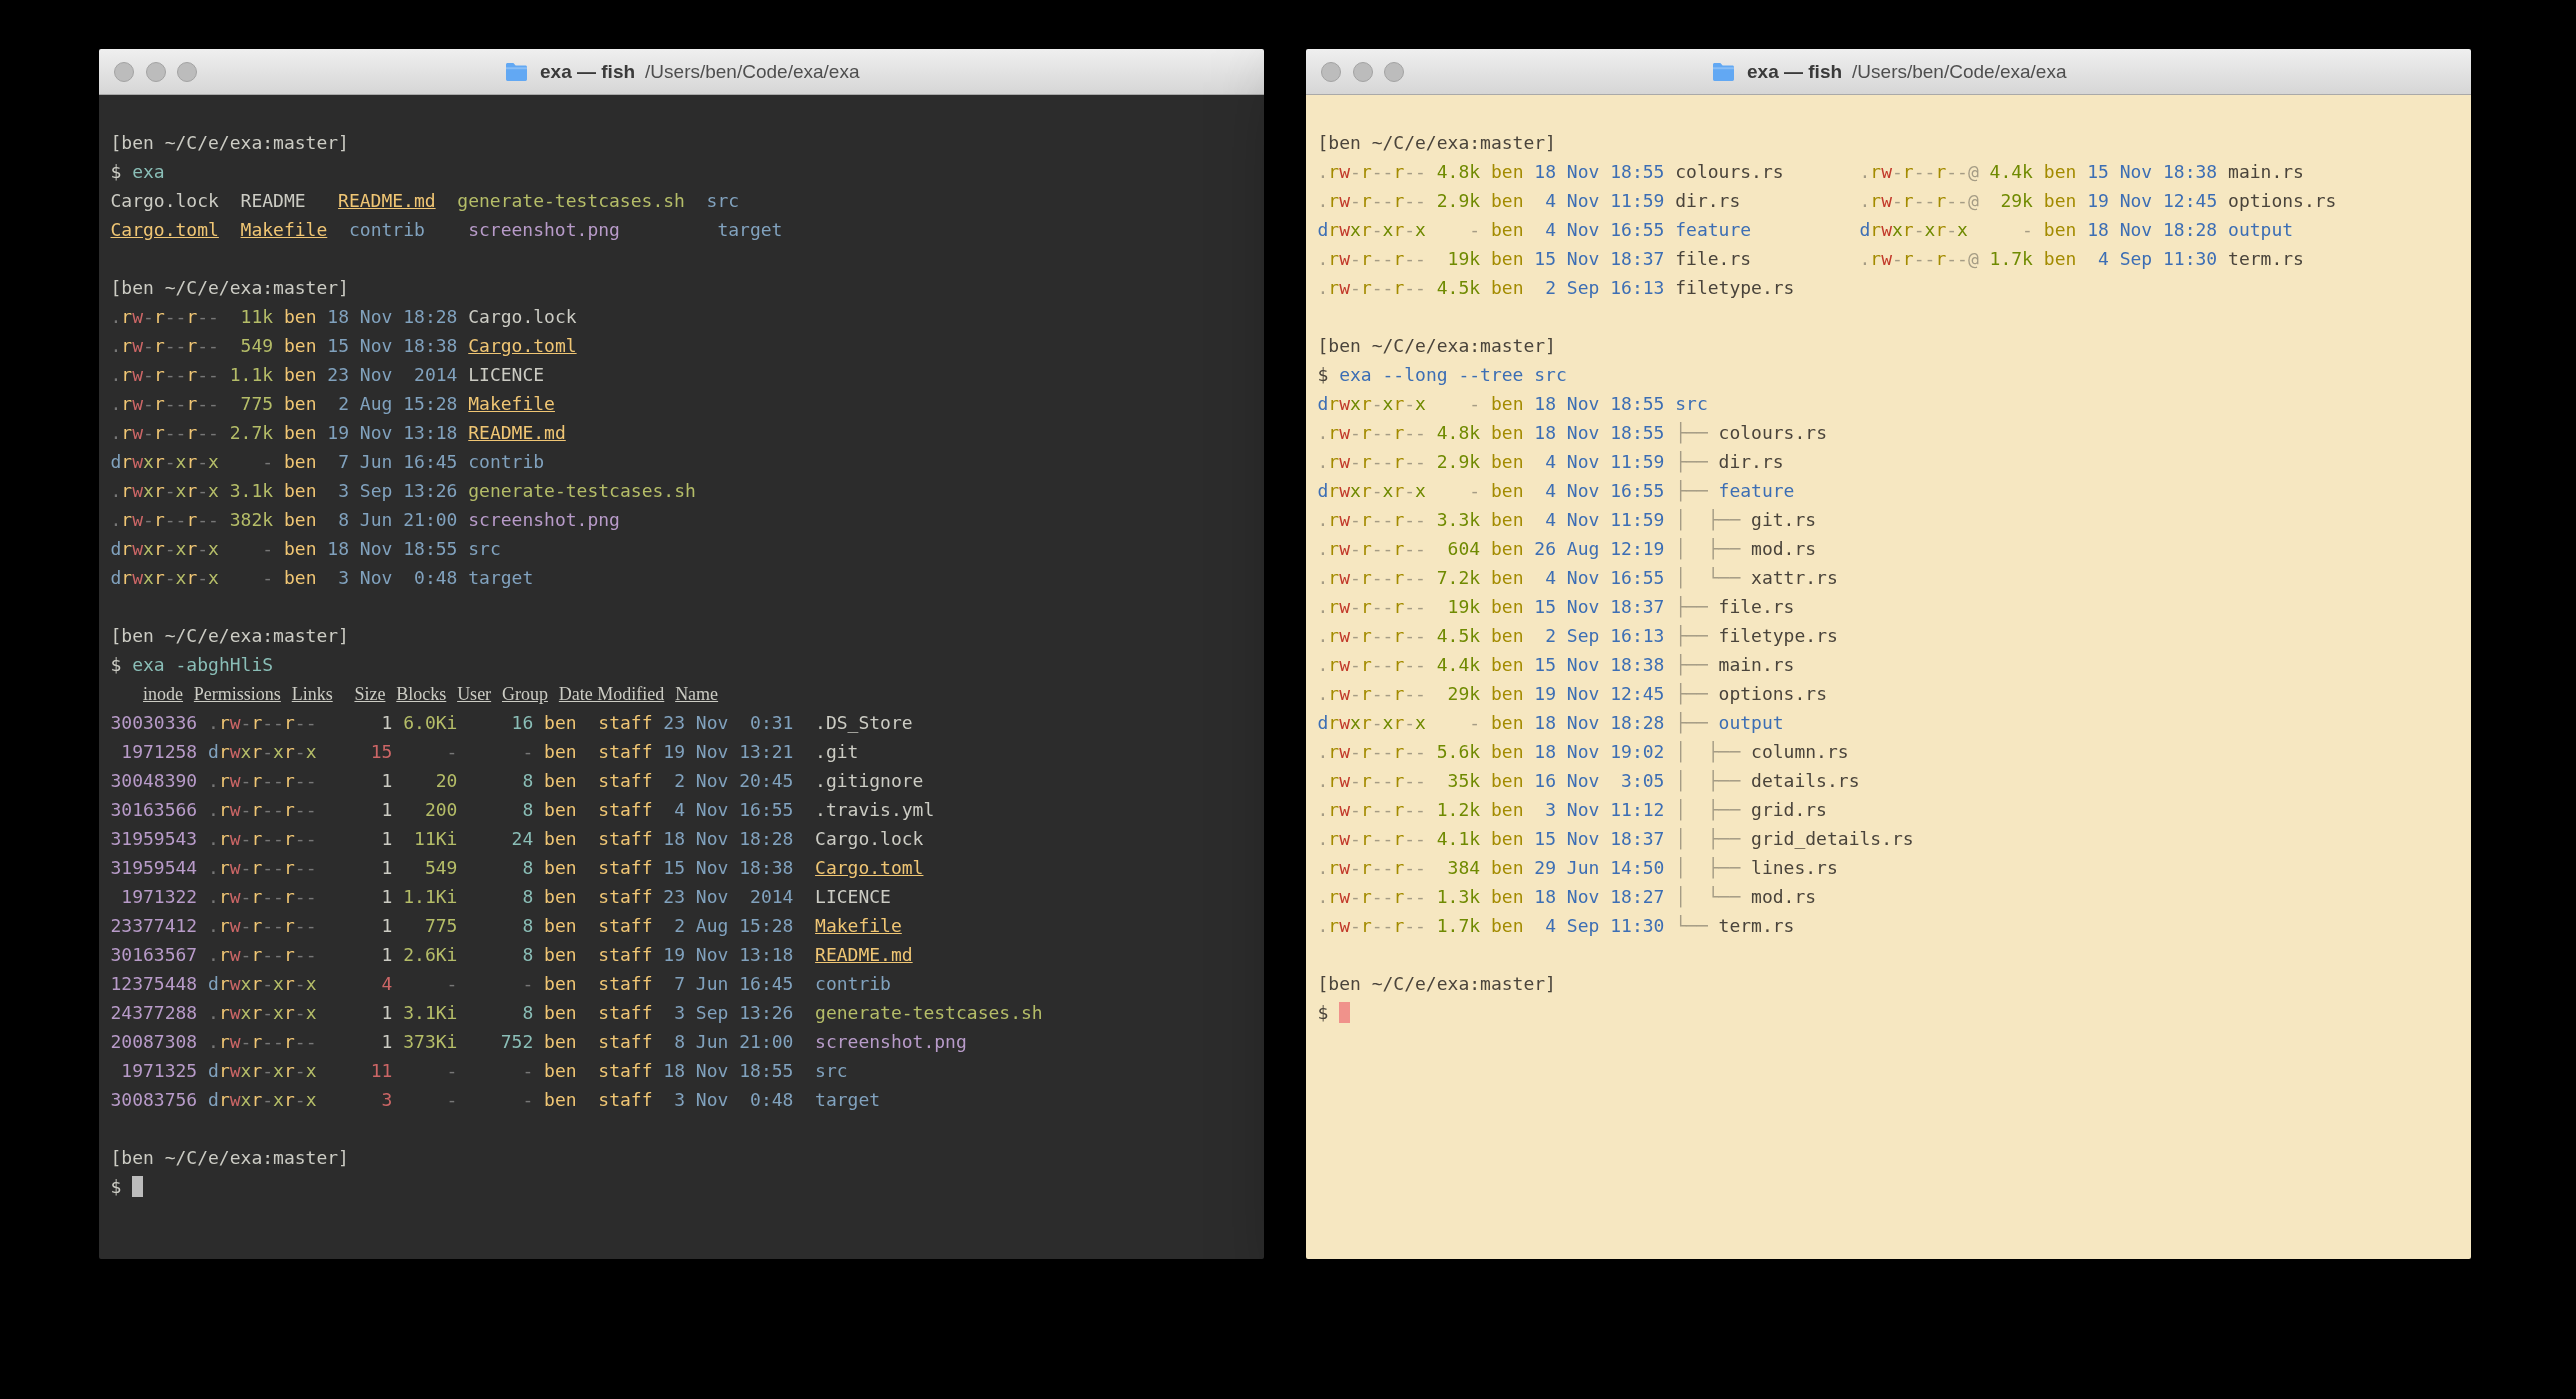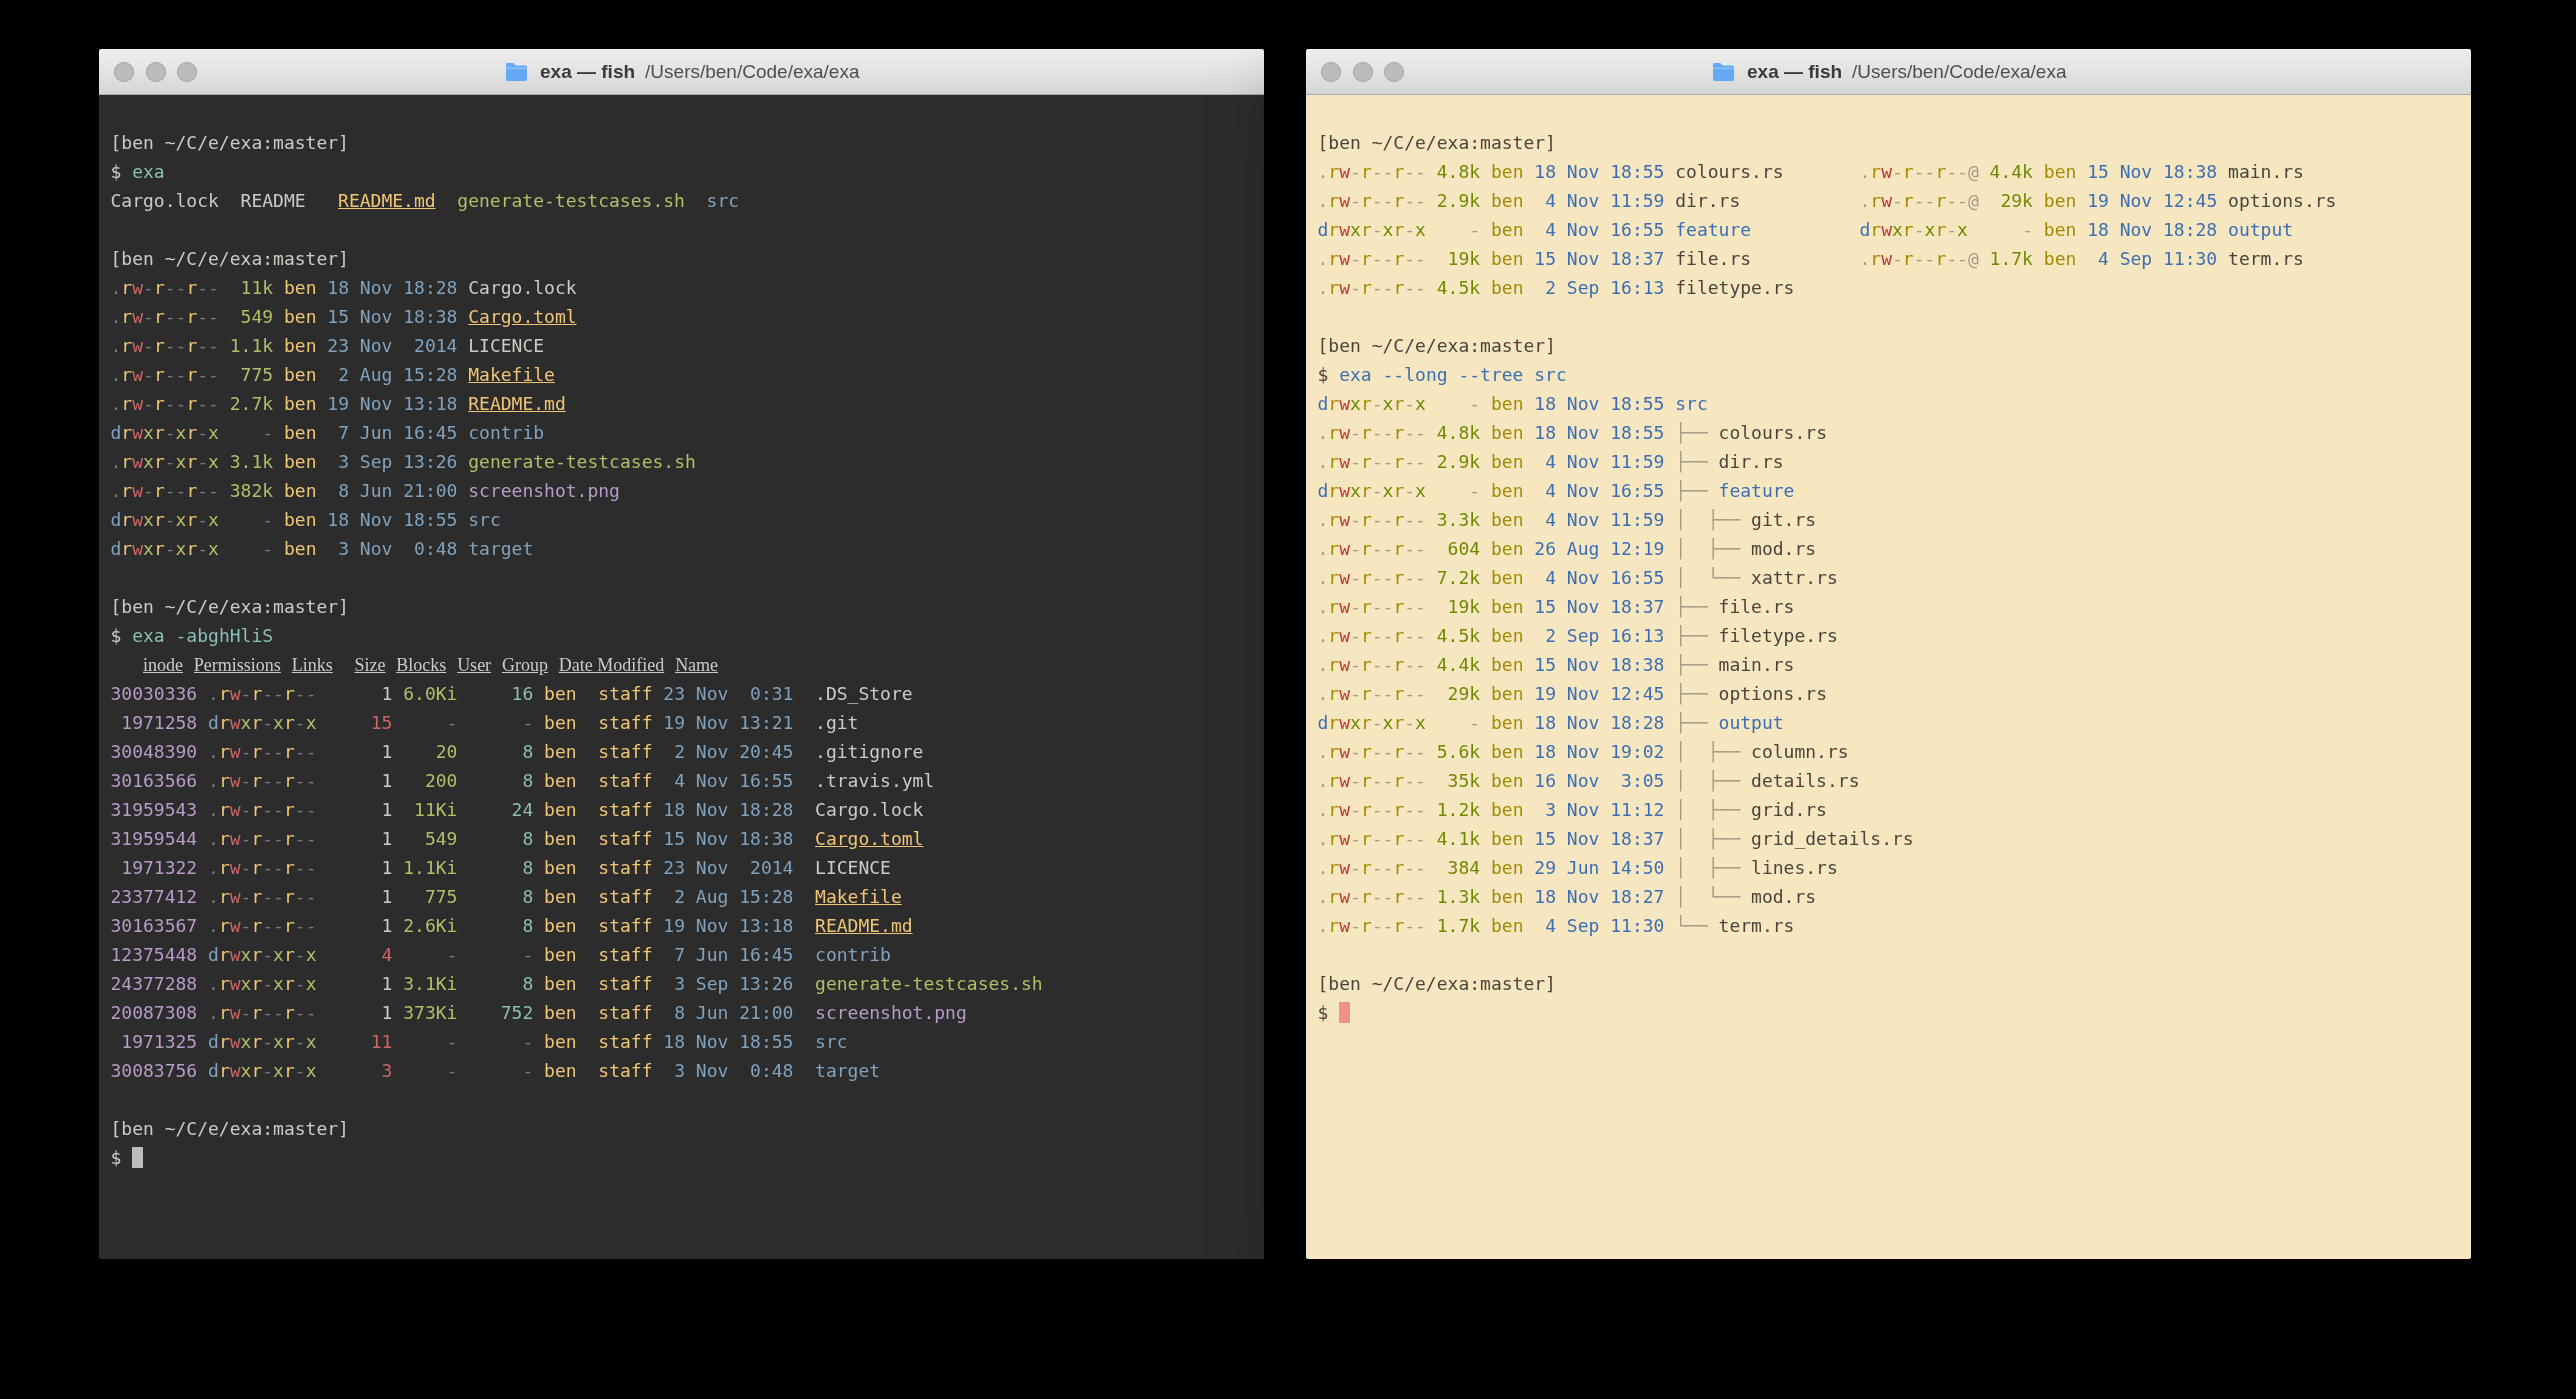--- a/index.html
+++ b/index.html
@@ -89,20 +89,21 @@
         </svg>
       </span>
       <span class="app">exa — fish</span>
       <span class="path">/Users/ben/Code/exa/exa</span>
     </div>
   </div>
   <div class="terminal" style="--bg: #2c2c2c; --fg: #ccccc4; --red: #cc6666; --green: #b5bd68; --yellow: #f0c674; --blue: #81a2be; --magenta: #b89bc9; --cyan: #8abeb7; --gray: #777777; --cmd: #8abeb7; --cursor: #bcbcbc;">
       <div class="term-line"><span class="seg-fg">[ben ~/C/e/exa:master]</span></div>
       <div class="term-line"><span class="seg-fg">$ </span><span class="seg-cmd">exa</span></div>
       <div class="term-line"><span class="seg-fg">Cargo.lock  README   </span><span class="seg-uyellow">README.md</span><span class="seg-fg">  </span><span class="seg-green">generate-testcases.sh</span><span class="seg-fg">  </span><span class="seg-blue">src</span></div>
+      <div class="term-line"><span class="seg-uyellow">Cargo.toml</span><span class="seg-fg">  </span><span class="seg-uyellow">Makefile</span><span class="seg-fg">  </span><span class="seg-blue">contrib</span><span class="seg-fg">    </span><span class="seg-magenta">screenshot.png</span><span class="seg-fg">         </span><span class="seg-blue">target</span></div>
       <div class="term-line">&nbsp;</div>
       <div class="term-line"><span class="seg-fg">[ben ~/C/e/exa:master]</span></div>
       <div class="term-line"><span class="seg-gray">.</span><span class="seg-yellow">r</span><span class="seg-red">w</span><span class="seg-gray">-</span><span class="seg-yellow">r</span><span class="seg-gray">-</span><span class="seg-gray">-</span><span class="seg-yellow">r</span><span class="seg-gray">-</span><span class="seg-gray">-</span><span class="seg-fg"> </span><span class="seg-green"> 11k</span><span class="seg-fg"> </span><span class="seg-yellow">ben</span><span class="seg-fg"> </span><span class="seg-blue">18 Nov 18:28</span><span class="seg-fg"> </span><span class="seg-fg">Cargo.lock</span></div>
       <div class="term-line"><span class="seg-gray">.</span><span class="seg-yellow">r</span><span class="seg-red">w</span><span class="seg-gray">-</span><span class="seg-yellow">r</span><span class="seg-gray">-</span><span class="seg-gray">-</span><span class="seg-yellow">r</span><span class="seg-gray">-</span><span class="seg-gray">-</span><span class="seg-fg"> </span><span class="seg-green"> 549</span><span class="seg-fg"> </span><span class="seg-yellow">ben</span><span class="seg-fg"> </span><span class="seg-blue">15 Nov 18:38</span><span class="seg-fg"> </span><span class="seg-uyellow">Cargo.toml</span></div>
       <div class="term-line"><span class="seg-gray">.</span><span class="seg-yellow">r</span><span class="seg-red">w</span><span class="seg-gray">-</span><span class="seg-yellow">r</span><span class="seg-gray">-</span><span class="seg-gray">-</span><span class="seg-yellow">r</span><span class="seg-gray">-</span><span class="seg-gray">-</span><span class="seg-fg"> </span><span class="seg-green">1.1k</span><span class="seg-fg"> </span><span class="seg-yellow">ben</span><span class="seg-fg"> </span><span class="seg-blue">23 Nov  2014</span><span class="seg-fg"> </span><span class="seg-fg">LICENCE</span></div>
       <div class="term-line"><span class="seg-gray">.</span><span class="seg-yellow">r</span><span class="seg-red">w</span><span class="seg-gray">-</span><span class="seg-yellow">r</span><span class="seg-gray">-</span><span class="seg-gray">-</span><span class="seg-yellow">r</span><span class="seg-gray">-</span><span class="seg-gray">-</span><span class="seg-fg"> </span><span class="seg-green"> 775</span><span class="seg-fg"> </span><span class="seg-yellow">ben</span><span class="seg-fg"> </span><span class="seg-blue"> 2 Aug 15:28</span><span class="seg-fg"> </span><span class="seg-uyellow">Makefile</span></div>
       <div class="term-line"><span class="seg-gray">.</span><span class="seg-yellow">r</span><span class="seg-red">w</span><span class="seg-gray">-</span><span class="seg-yellow">r</span><span class="seg-gray">-</span><span class="seg-gray">-</span><span class="seg-yellow">r</span><span class="seg-gray">-</span><span class="seg-gray">-</span><span class="seg-fg"> </span><span class="seg-green">2.7k</span><span class="seg-fg"> </span><span class="seg-yellow">ben</span><span class="seg-fg"> </span><span class="seg-blue">19 Nov 13:18</span><span class="seg-fg"> </span><span class="seg-uyellow">README.md</span></div>
       <div class="term-line"><span class="seg-blue">d</span><span class="seg-yellow">r</span><span class="seg-red">w</span><span class="seg-green">x</span><span class="seg-yellow">r</span><span class="seg-gray">-</span><span class="seg-green">x</span><span class="seg-yellow">r</span><span class="seg-gray">-</span><span class="seg-green">x</span><span class="seg-fg"> </span><span class="seg-gray">   -</span><span class="seg-fg"> </span><span class="seg-yellow">ben</span><span class="seg-fg"> </span><span class="seg-blue"> 7 Jun 16:45</span><span class="seg-fg"> </span><span class="seg-blue">contrib</span></div>
       <div class="term-line"><span class="seg-gray">.</span><span class="seg-yellow">r</span><span class="seg-red">w</span><span class="seg-green">x</span><span class="seg-yellow">r</span><span class="seg-gray">-</span><span class="seg-green">x</span><span class="seg-yellow">r</span><span class="seg-gray">-</span><span class="seg-green">x</span><span class="seg-fg"> </span><span class="seg-green">3.1k</span><span class="seg-fg"> </span><span class="seg-yellow">ben</span><span class="seg-fg"> </span><span class="seg-blue"> 3 Sep 13:26</span><span class="seg-fg"> </span><span class="seg-green">generate-testcases.sh</span></div>
       <div class="term-line"><span class="seg-gray">.</span><span class="seg-yellow">r</span><span class="seg-red">w</span><span class="seg-gray">-</span><span class="seg-yellow">r</span><span class="seg-gray">-</span><span class="seg-gray">-</span><span class="seg-yellow">r</span><span class="seg-gray">-</span><span class="seg-gray">-</span><span class="seg-fg"> </span><span class="seg-green">382k</span><span class="seg-fg"> </span><span class="seg-yellow">ben</span><span class="seg-fg"> </span><span class="seg-blue"> 8 Jun 21:00</span><span class="seg-fg"> </span><span class="seg-magenta">screenshot.png</span></div>

